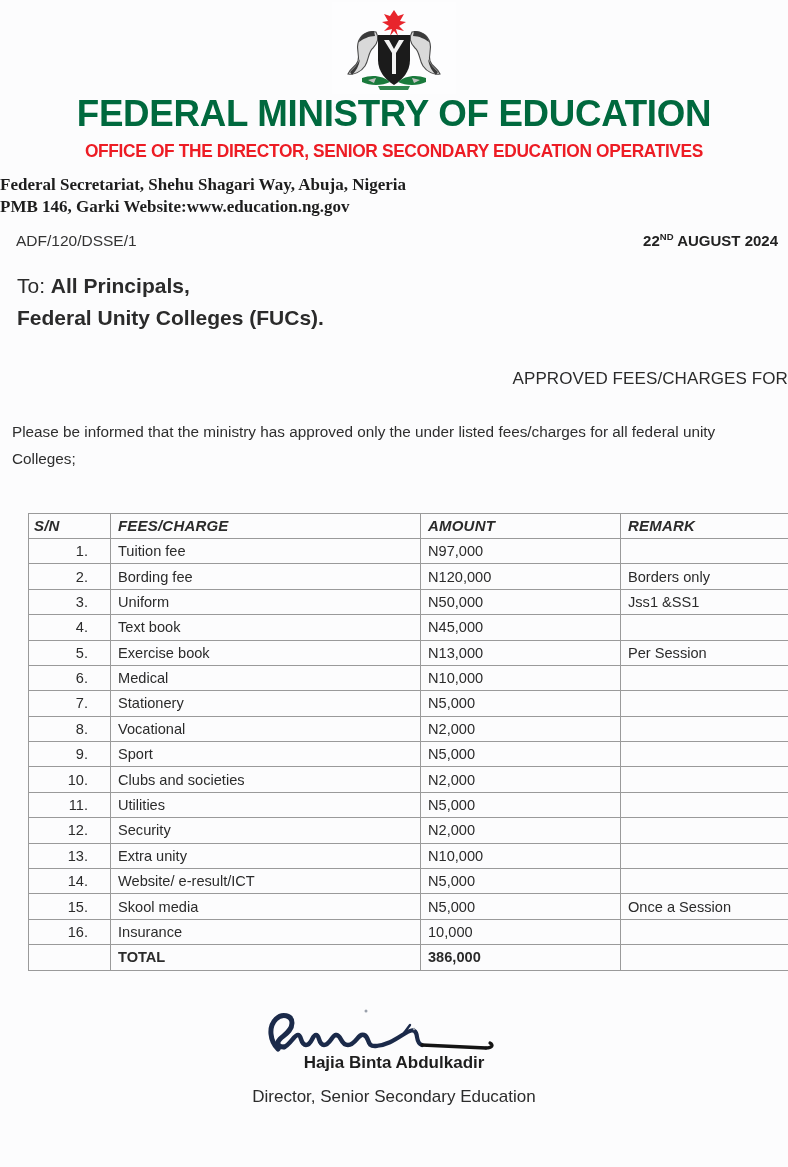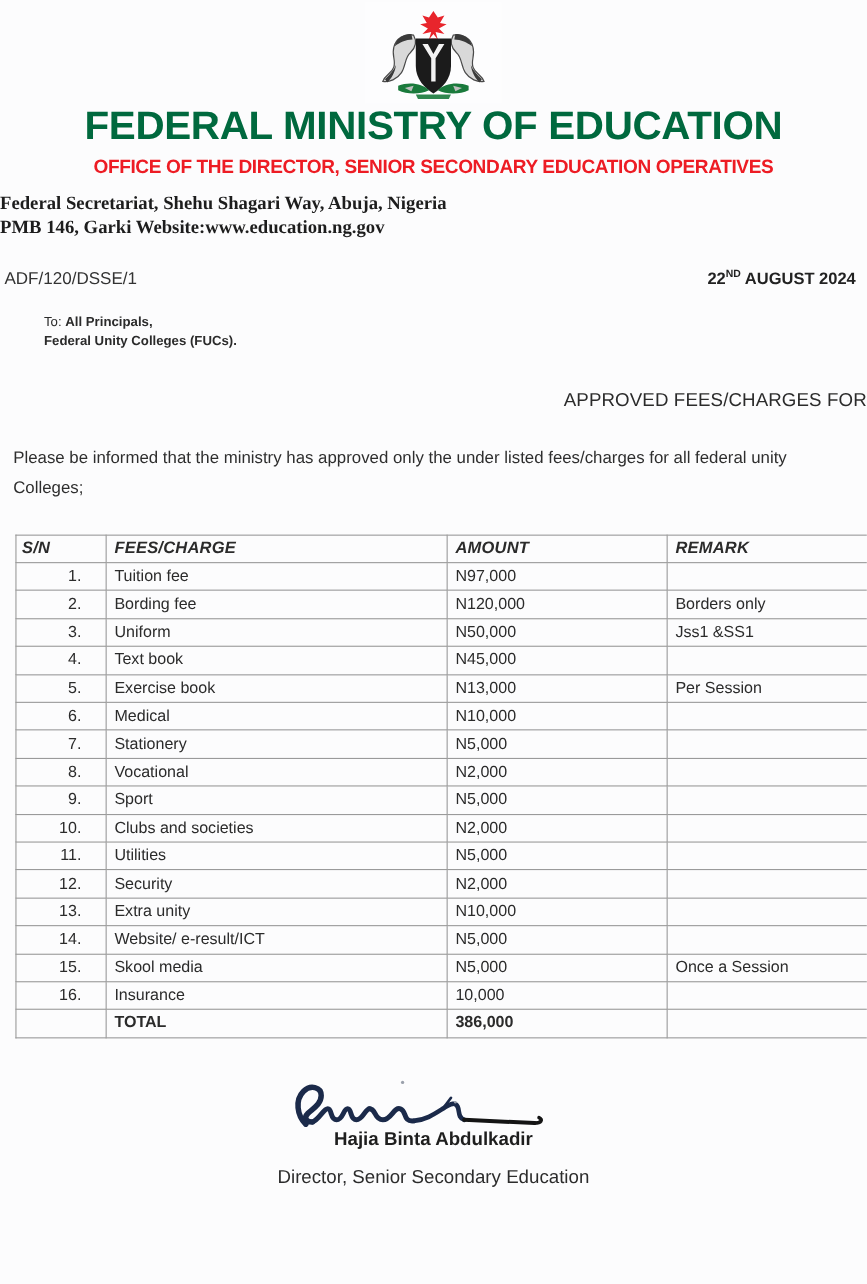--- a/index.html
+++ b/index.html
@@ -57,52 +57,52 @@
     font-family: "Liberation Serif", serif;
     font-weight: bold;
     font-size: 17px;
     color: #1d1d1d;
     line-height: 1.32;
   }
   #addr1 { margin-top: 12px; }
 
   
   #ref-row {
-    margin-top: 25px;
-    padding: 0 10px 0 4px;
+    margin-top: 12px;
+    padding: 0 10px 0 16px;
     display: flex;
     justify-content: space-between;
     align-items: baseline;
     font-size: 15.5px;
   }
   #ref-no { font-size: 15.5px; color: #333; }
   #letter-date { font-weight: bold; font-size: 15px; color: #222; }
   #letter-date sup { font-size: 9.5px; vertical-align: super; font-weight: bold; }
 
   
-  #recipient { margin-top: 20px; padding-left: 0; font-size: 12px; line-height: 1.55; margin-left: 40px; }
+  #recipient { margin-top: 20px; padding-left: 17px; font-size: 21px; line-height: 1.55; }
   #recipient .lbl { font-weight: normal; }
   #recipient .strong { font-weight: bold; }
 
   
   #subject { margin-top: 30px; text-align: right; font-size: 17px; line-height: 1.65; letter-spacing: 0.1px; }
   #subject .b { font-weight: bold; }
   #subject sup { font-size: 10.5px; vertical-align: super; font-weight: bold; }
 
   
   #body-para {
     margin-top: 26px;
     padding: 0 46px 0 12px;
     font-size: 15.3px;
     line-height: 1.75;
     color: #2e2e2e;
   }
 
   
-  #fees-table-wrap { margin-top: 28px; padding-left: 14px; }
+  #fees-table-wrap { margin-top: 40px; padding-left: 28px; }
   table.fees {
     border-collapse: collapse;
     width: 790px;
     table-layout: fixed;
     font-size: 14.6px;
   }
   table.fees col.c-sn     { width: 82px; }
   table.fees col.c-fee    { width: 310px; }
   table.fees col.c-amt    { width: 200px; }
   table.fees col.c-rmk    { width: 198px; }

